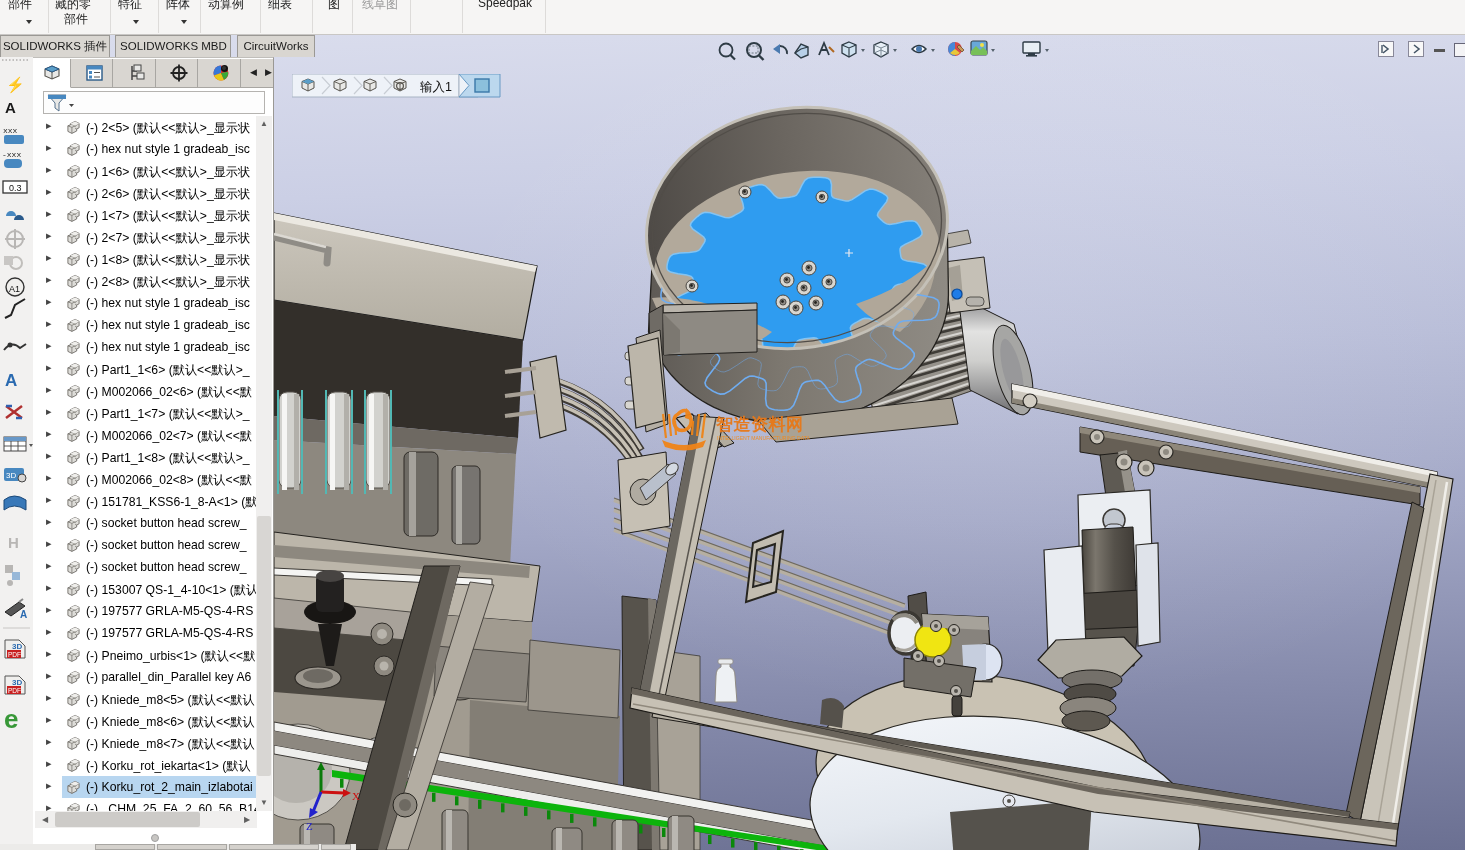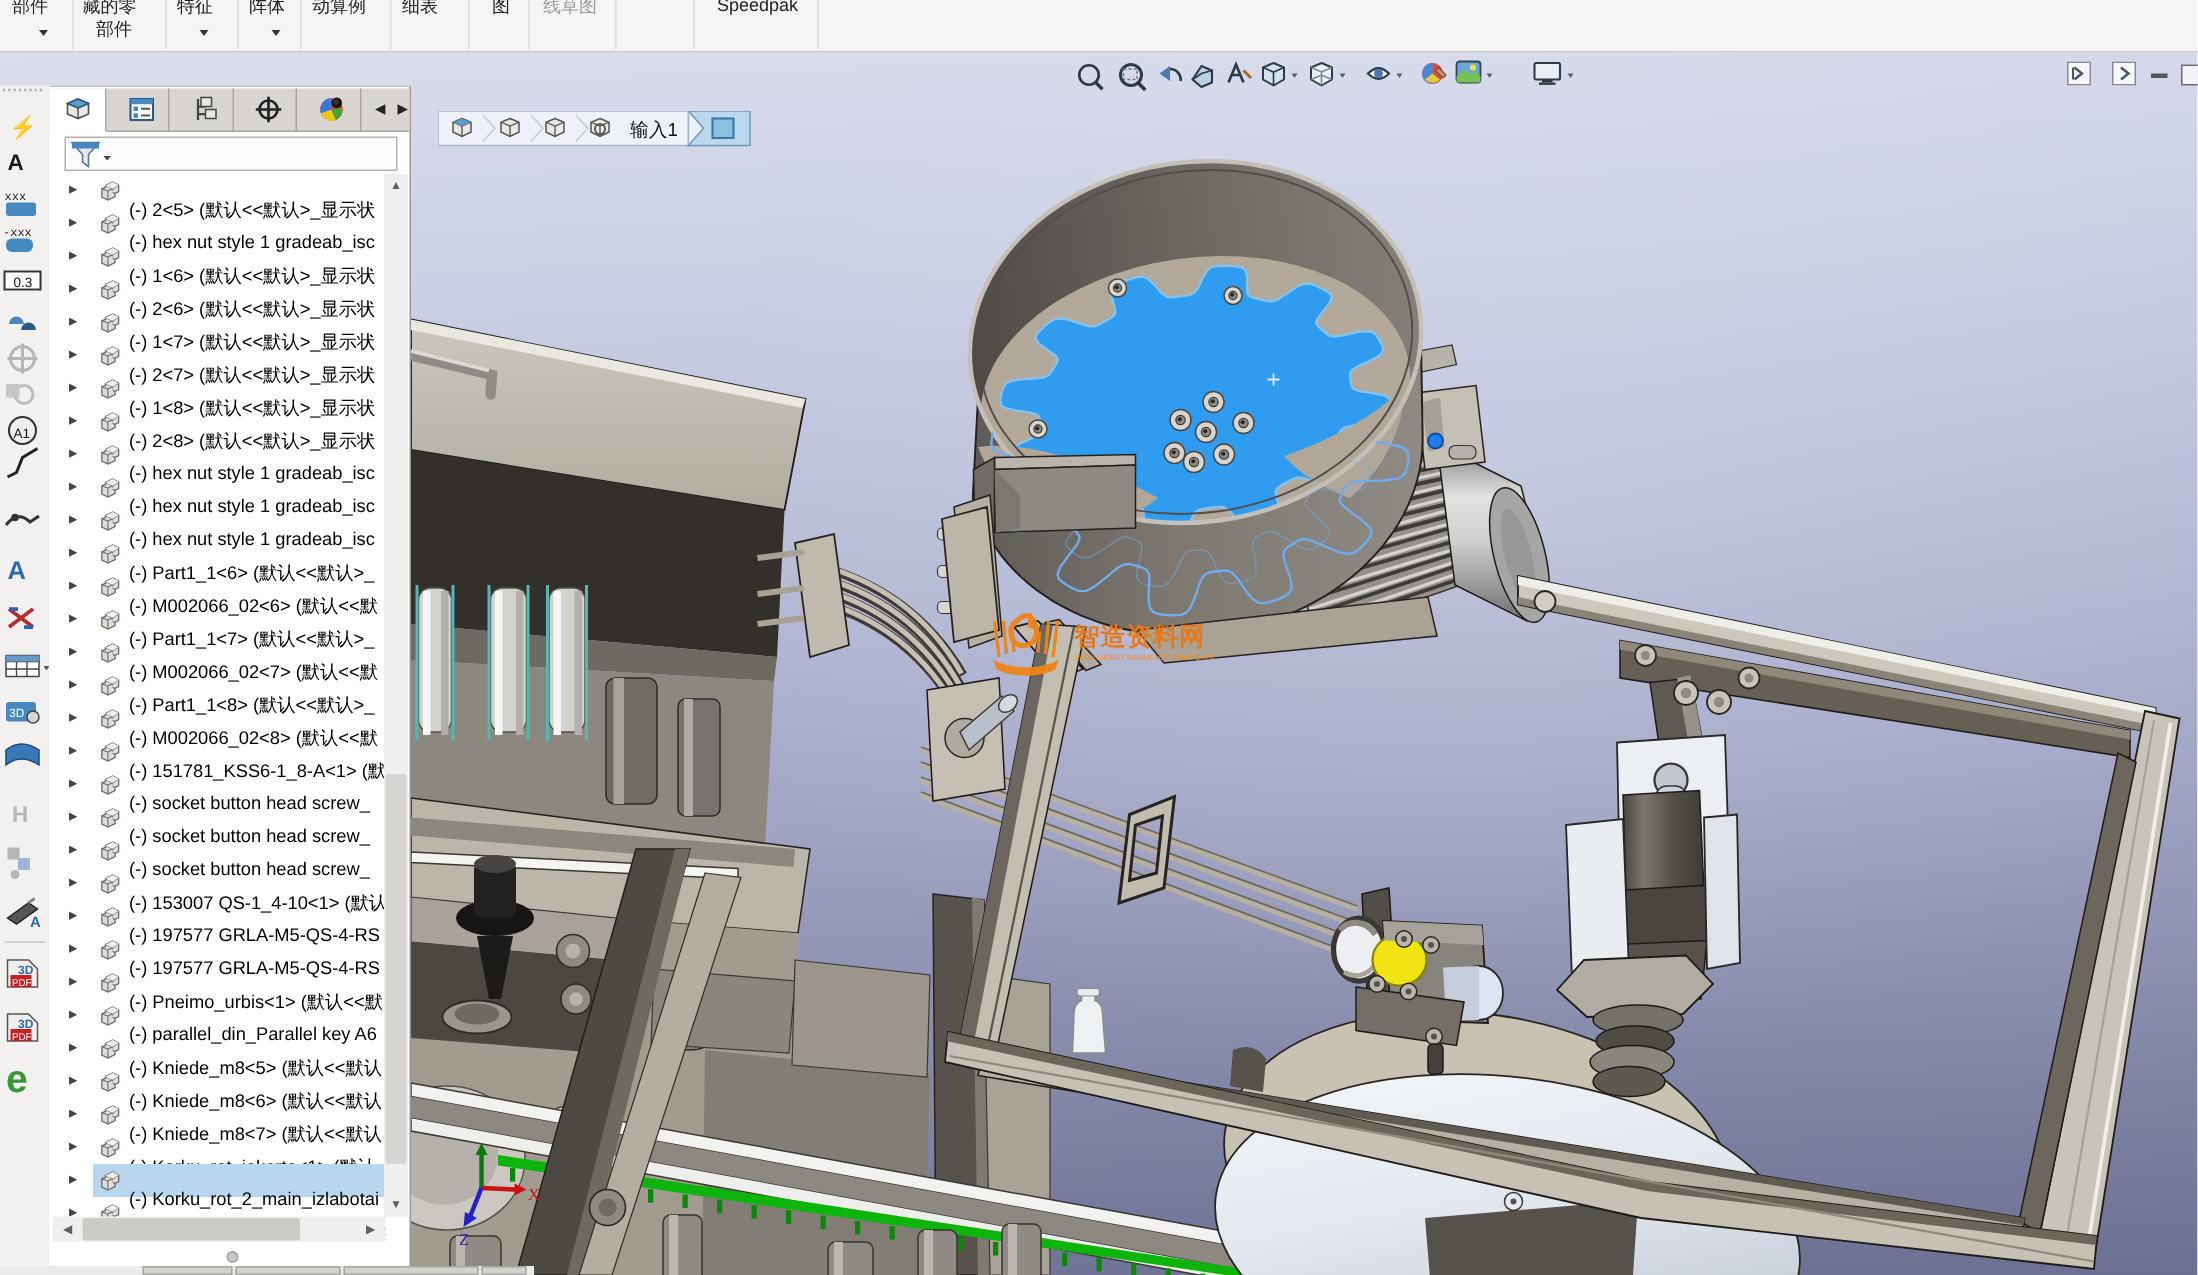--- a/index.html
+++ b/index.html
@@ -23,21 +23,21 @@
 #ttabs{position:absolute;left:0;top:1px;width:240px;height:29px;background:#d9d6d1;border-bottom:1px solid #a8a6a2}
 .ttab{display:inline-block;width:38px;height:29px;text-align:center;padding-top:4px;border-right:1px solid #a8a6a2;vertical-align:top}
 .ttab.sel{background:#fff;border-bottom:1px solid #fff}
 .tarr{position:absolute;top:8px;font-size:9px;color:#222}
 #tfilter{position:absolute;left:10px;top:33px;width:222px;height:23px;border:1px solid #b5b3b0;background:#fdfdfd}
 #trows{position:absolute;left:0;top:58px;width:224px;height:710px;overflow:hidden}
 .trow{position:relative;height:22px;white-space:nowrap}
 .trow.sel{background:linear-gradient(to right,rgba(0,0,0,0) 29px,#b8d6f0 29px)}
 .tw{position:absolute;left:13px;top:3px;font-size:11px;color:#444}
 .pic{position:absolute;left:32px;top:3px}
-.tt{position:absolute;left:53px;top:16px;font-size:12.2px;color:#000}
+.tt{position:absolute;left:53px;top:4px;font-size:12.2px;color:#000}
 #vsb{position:absolute;right:1px;top:58px;width:16px;height:695px;background:#f0efee}
 .sbtn{position:absolute;left:0;width:16px;height:16px;background:#f0efee;color:#606060;font-size:8px;text-align:center;line-height:16px}
 #vth{position:absolute;left:1px;top:400px;width:14px;height:260px;background:#d8d6d3;border-radius:2px}
 #hsb{position:absolute;left:2px;top:753px;width:222px;height:17px;background:#f0efee}
 .sbtn2{position:absolute;top:0;width:16px;height:17px;color:#606060;font-size:8px;text-align:center;line-height:17px}
 #hth{position:absolute;left:20px;top:1px;width:145px;height:15px;background:#cdcbc8;border-radius:2px}
 #split{position:absolute;left:118px;top:776px;width:8px;height:8px;border-radius:50%;background:#c8c6c3;border:1px solid #a0a0a0}
 #btabs{position:absolute;left:0;top:844px;width:356px;height:6px;background:#ecebe9}
 #btabs span{position:absolute;top:0;height:6px;background:#d4d1cc;border:1px solid #a8a6a2}
 </style></head><body>
@@ -403,20 +403,25 @@
 <i class="rsep" style="left:110px"></i>
 <i class="rsep" style="left:158px"></i>
 <i class="rsep" style="left:200px"></i>
 <i class="rsep" style="left:260px"></i>
 <i class="rsep" style="left:312px"></i>
 <i class="rsep" style="left:352px"></i>
 <i class="rsep" style="left:410px"></i>
 <i class="rsep" style="left:462px"></i>
 <i class="rsep" style="left:545px"></i>
 </div>
+<div id="cmtabs">
+<span class="cmtab" style="width:110px">SOLIDWORKS 插件</span>
+<span class="cmtab" style="width:116px">SOLIDWORKS MBD</span>
+<span class="cmtab" style="width:78px">CircuitWorks</span>
+</div>
 <svg id="hud" width="480" height="26" viewBox="0 0 480 26">
 <circle cx="11" cy="11" r="6.5" fill="none" stroke="#2e3b45" stroke-width="1.8"></circle>
       <line x1="15.5" y1="16" x2="20" y2="20.5" stroke="#2e3b45" stroke-width="2.2"></line>
       <path d="M11 6 v10 M6 11 h10" stroke="#7a8astroke" stroke-width="1"></path>
 <g transform="translate(28,0)">
         <circle cx="11" cy="11" r="7" fill="none" stroke="#2e3b45" stroke-width="2"></circle>
         <line x1="16" y1="16.5" x2="20.5" y2="21" stroke="#2e3b45" stroke-width="2.4"></line>
         <rect x="6" y="7" width="9" height="7" fill="none" stroke="#6a7680" stroke-width="1" stroke-dasharray="2 1.4"></rect>
       </g>
 <g transform="translate(56,2)">

